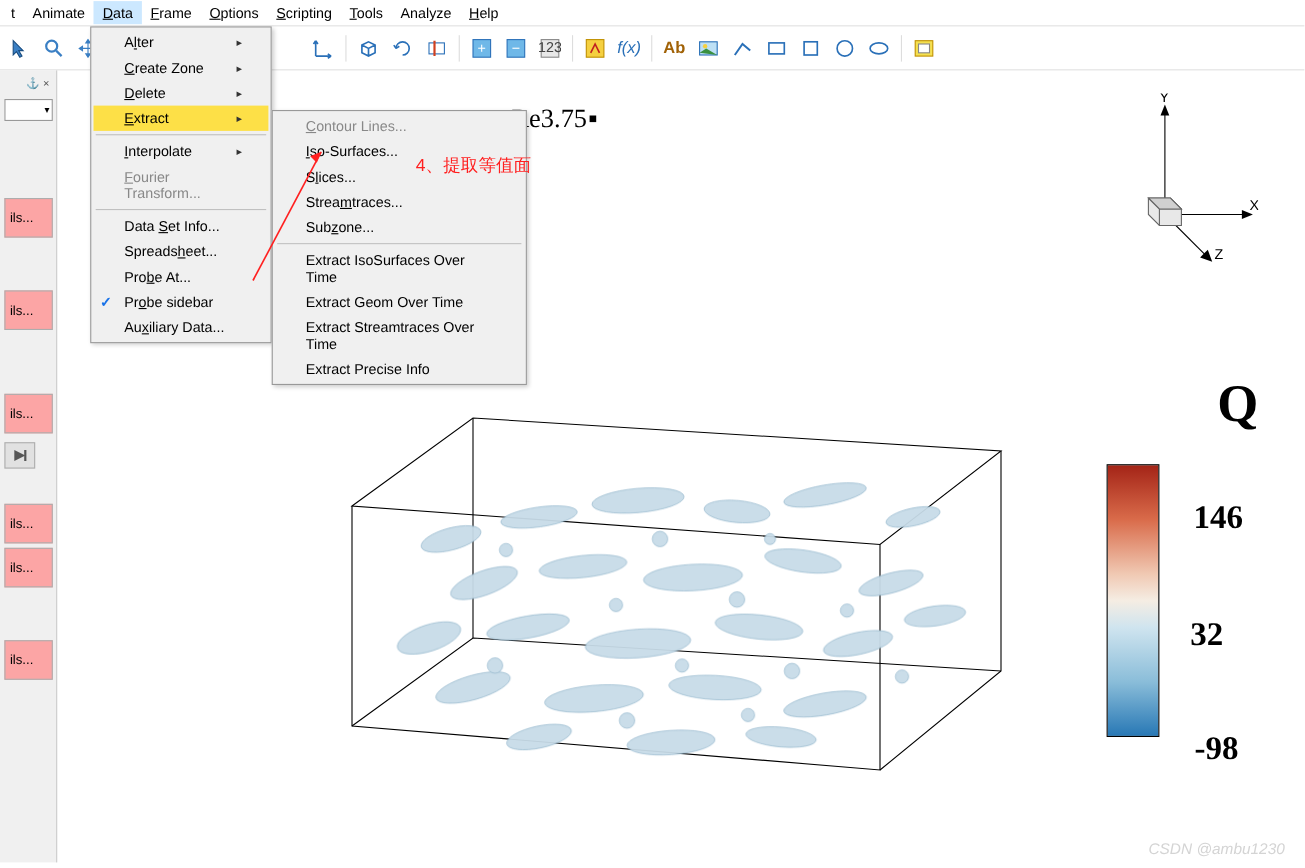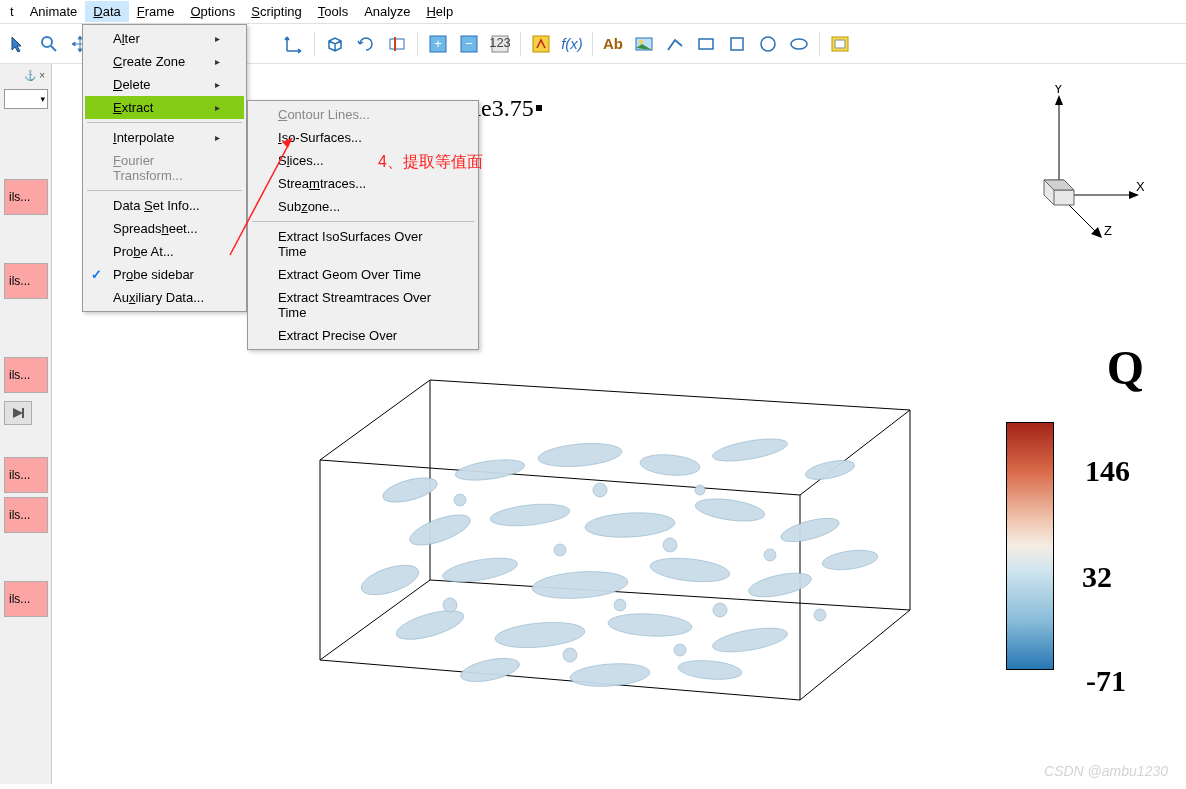--- a/index.html
+++ b/index.html
@@ -21,21 +21,21 @@
 .sidebar .dockhdr { display: flex; justify-content: flex-end; gap: 2px; font-size: 10px; color: #555; padding: 2px; }
 .sidebar .combo { width: 44px; height: 20px; border: 1px solid #999; background: #fff; margin: 6px 0; display: flex; align-items: center; justify-content: flex-end; padding-right: 2px; }
 .sbtn { width: 44px; height: 36px; border: 1px solid #adadad; background: #fca5a5; margin: 4px 0; font-size: 12px; display: flex; align-items: center; padding-left: 4px; cursor: pointer; }
 .playbtn { width: 28px; height: 24px; border: 1px solid #adadad; background: #e1e1e1; margin: 8px 0; display: flex; align-items: center; justify-content: center; cursor: pointer; }
 
 
 .menu { position: absolute; background: #f0f0f0; border: 1px solid #999; box-shadow: 2px 2px 4px rgba(0,0,0,.2); padding: 2px; }
 .menu1 { left: 82px; top: 24px; width: 165px; }
 .menu2 { left: 247px; top: 100px; width: 232px; }
 .mitem { padding: 4px 24px 4px 28px; cursor: pointer; position: relative; display: flex; justify-content: space-between; align-items: center; }
-.mitem.hl { background: #84cc16; }
+.mitem.hl { background: #fde047; }
 .mitem.dis { color: #888; }
 .mitem .arrow { font-size: 10px; color: #333; }
 .mitem .chk { position: absolute; left: 6px; color: #1a73e8; font-weight: bold; }
 .msep { height: 1px; background: #c0c0c0; margin: 3px 2px; }
 .plot-title { position: absolute; left: 465px; top: 95px; font-family: "Times New Roman", serif; font-size: 24px; }
 .plot-title::before, .plot-title::after { content: ""; position: absolute; width: 6px; height: 6px; background: #000; }
 .plot-title::before { left: -8px; top: 10px; }
 .plot-title::after { right: -8px; top: 10px; }
 
 
@@ -44,21 +44,21 @@
 
 
 .plotbox { position: absolute; left: 290px; top: 360px; }
 
 
 .cbar-title { position: absolute; right: 42px; top: 340px; font-family: "Times New Roman", serif; font-size: 48px; font-weight: bold; }
 .cbar { position: absolute; right: 132px; top: 422px; width: 48px; height: 248px; border: 1px solid #000; background: linear-gradient(to bottom, #a42417 0%, #d96b4a 20%, #f0c8b2 40%, #f5ede3 50%, #cfe4ef 60%, #8abdd9 80%, #2878b5 100%); }
 .clabel { position: absolute; font-family: "Times New Roman", serif; font-size: 30px; font-weight: bold; }
 
 
-.anno { position: absolute; color: #ff2020; font-size: 16px; font-family: "SimSun", sans-serif; margin-top: 12px; }
+.anno { position: absolute; color: #ff2020; font-size: 16px; font-family: "SimSun", sans-serif; }
 .anno-line { position: absolute; }
 
 
 .wm { position: absolute; right: 18px; bottom: 10px; color: #d4d4d4; font-size: 14px; font-style: italic; }
 </style>
 </head>
 <body>
 
 <div class="menubar">
   <span class="item">t</span>
@@ -283,21 +283,21 @@
         <circle cx="280" cy="295" r="7"></circle>
         <circle cx="390" cy="290" r="6"></circle>
   </g>
 </svg>
 </div>
 
 <div class="cbar-title">Q</div>
 <div class="cbar"></div>
 <div class="clabel" style="right:56px;top:454px">146</div>
 <div class="clabel" style="right:74px;top:560px">32</div>
-<div class="clabel" style="right:60px;top:664px">-71</div>
+<div class="clabel" style="right:60px;top:664px">-98</div>
 
 <div class="menu menu1">
   <div class="mitem">
       <span>A<u>l</u>ter</span>
       <span class="arrow">▸</span>
     </div>
   <div class="mitem">
       <span><u>C</u>reate Zone</span>
       <span class="arrow">▸</span>
     </div>
@@ -356,21 +356,21 @@
   <div class="mitem">
       <span>Extract IsoSurfaces Over Time</span>
     </div>
   <div class="mitem">
       <span>Extract Geom Over Time</span>
     </div>
   <div class="mitem">
       <span>Extract Streamtraces Over Time</span>
     </div>
   <div class="mitem">
-      <span>Extract Precise Over</span>
+      <span>Extract Precise Info</span>
     </div>
 </div>
 
 <div class="anno" style="left:378px;top:140px">4、提取等值面</div>
 <svg class="anno-line" style="left:220px;top:130px" width="80" height="130">
   <line x1="10" y1="125" x2="72" y2="8" stroke="#ff2020" stroke-width="1.5"></line>
   <path d="M72 8 L62 12 L68 18 Z" fill="#ff2020"></path>
 </svg>
 
 <div class="wm">CSDN @ambu1230</div>

